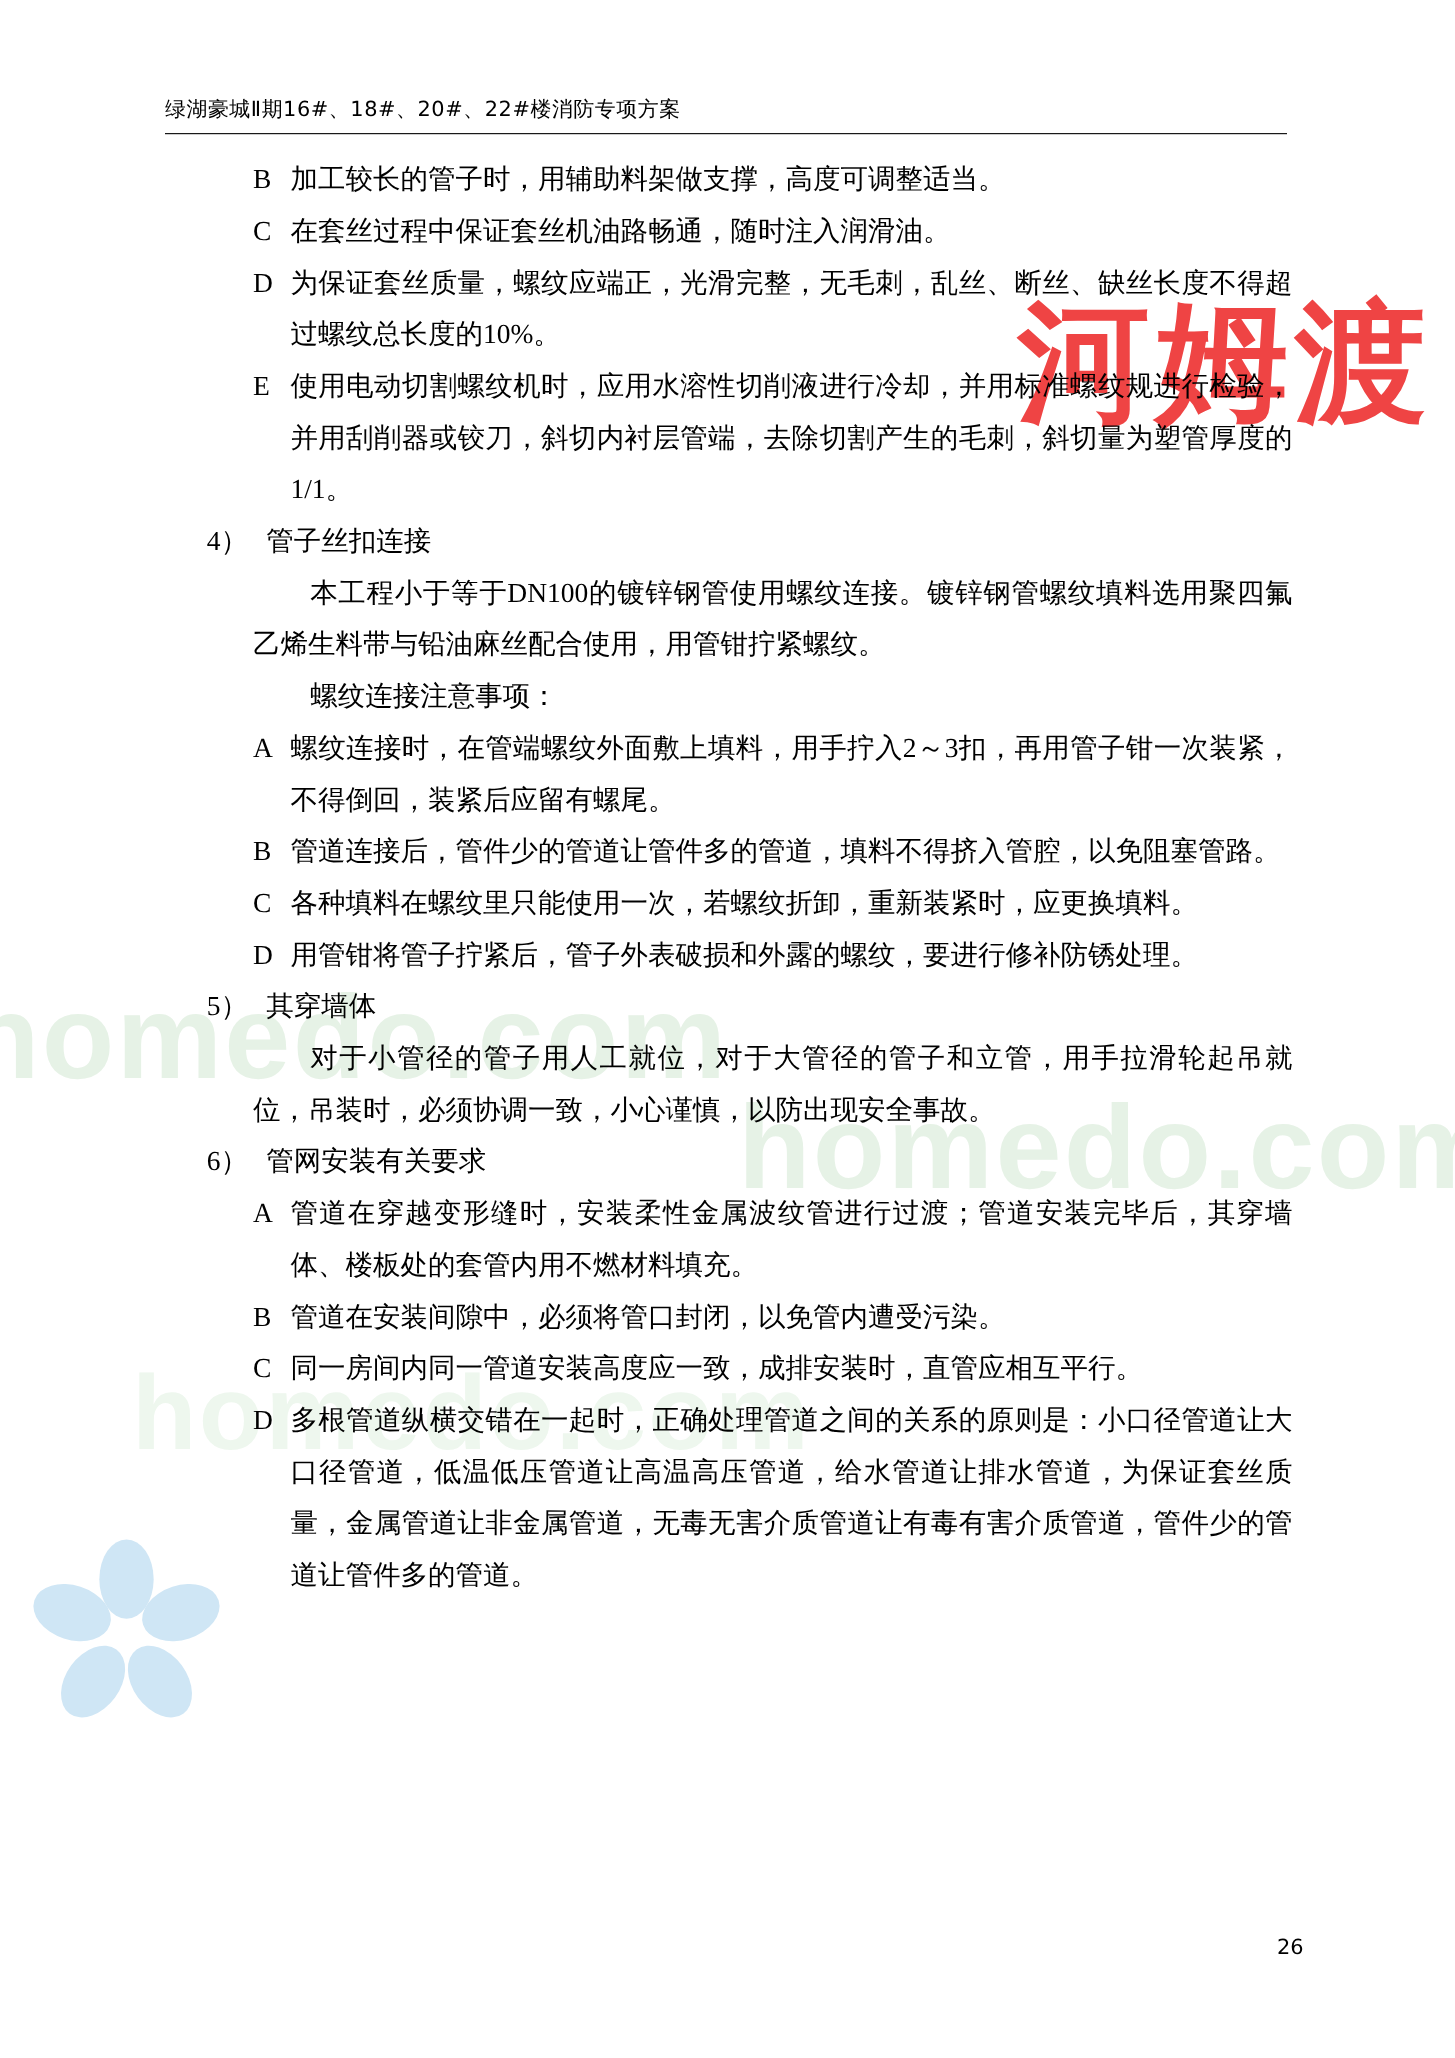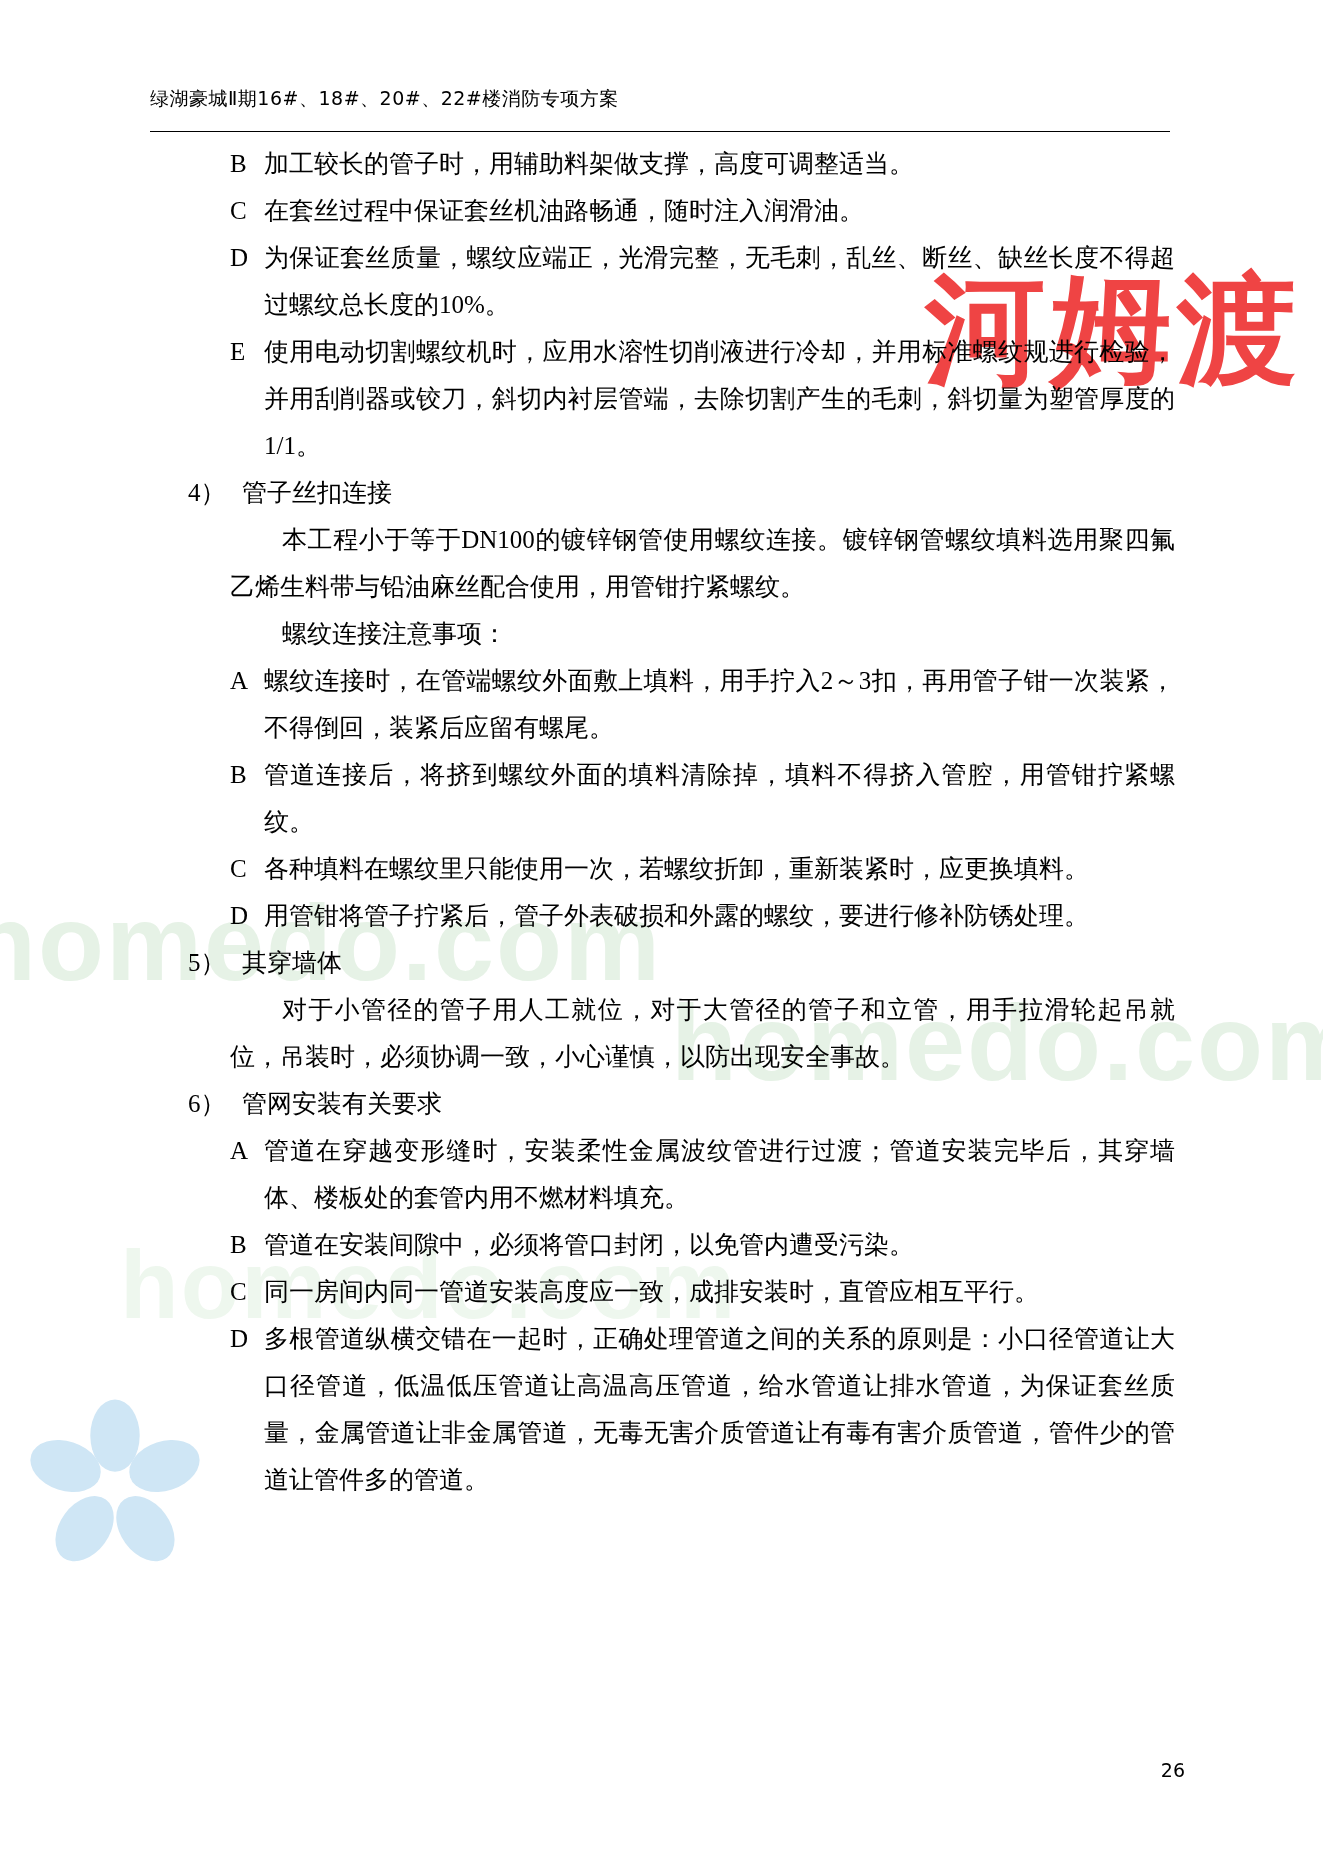--- a/index.html
+++ b/index.html
@@ -68,21 +68,21 @@
 
   
   .header {
     position: absolute;
     top: 86px;
     left: 150px;
     width: 1020px;
     font-size: 19px;
     font-family: "DejaVu Sans", "Liberation Sans", sans-serif;
     color: #000;
-    padding-bottom: 19px;
+    padding-bottom: 9px;
     border-bottom: 1.5px solid #000;
     letter-spacing: 0.5px;
   }
 
   
   .content {
     position: absolute;
     top: 140px;
     left: 150px;
     width: 1025px;
@@ -197,21 +197,21 @@
 
     <div class="para first-indent justify">本工程小于等于DN100的镀锌钢管使用螺纹连接。镀锌钢管螺纹填料选用聚四氟乙烯生料带与铅油麻丝配合使用，用管钳拧紧螺纹。</div>
     <div class="para first-indent justify">螺纹连接注意事项：</div>
 
     <div class="para item indent-1">
       <span class="marker">A</span>
       <span class="text justify">螺纹连接时，在管端螺纹外面敷上填料，用手拧入2～3扣，再用管子钳一次装紧，不得倒回，装紧后应留有螺尾。</span>
     </div>
     <div class="para item indent-1">
       <span class="marker">B</span>
-      <span class="text justify">管道连接后，将挤到螺纹外面的填料清除掉，填料不得挤入管腔，用管钳拧紧螺纹。</span>
+      <span class="text justify">管道连接后，管件少的管道让管件多的管道，填料不得挤入管腔，以免阻塞管路。</span>
     </div>
     <div class="para item indent-1">
       <span class="marker">C</span>
       <span class="text justify">各种填料在螺纹里只能使用一次，若螺纹折卸，重新装紧时，应更换填料。</span>
     </div>
     <div class="para item indent-1">
       <span class="marker">D</span>
       <span class="text justify">用管钳将管子拧紧后，管子外表破损和外露的螺纹，要进行修补防锈处理。</span>
     </div>
 

